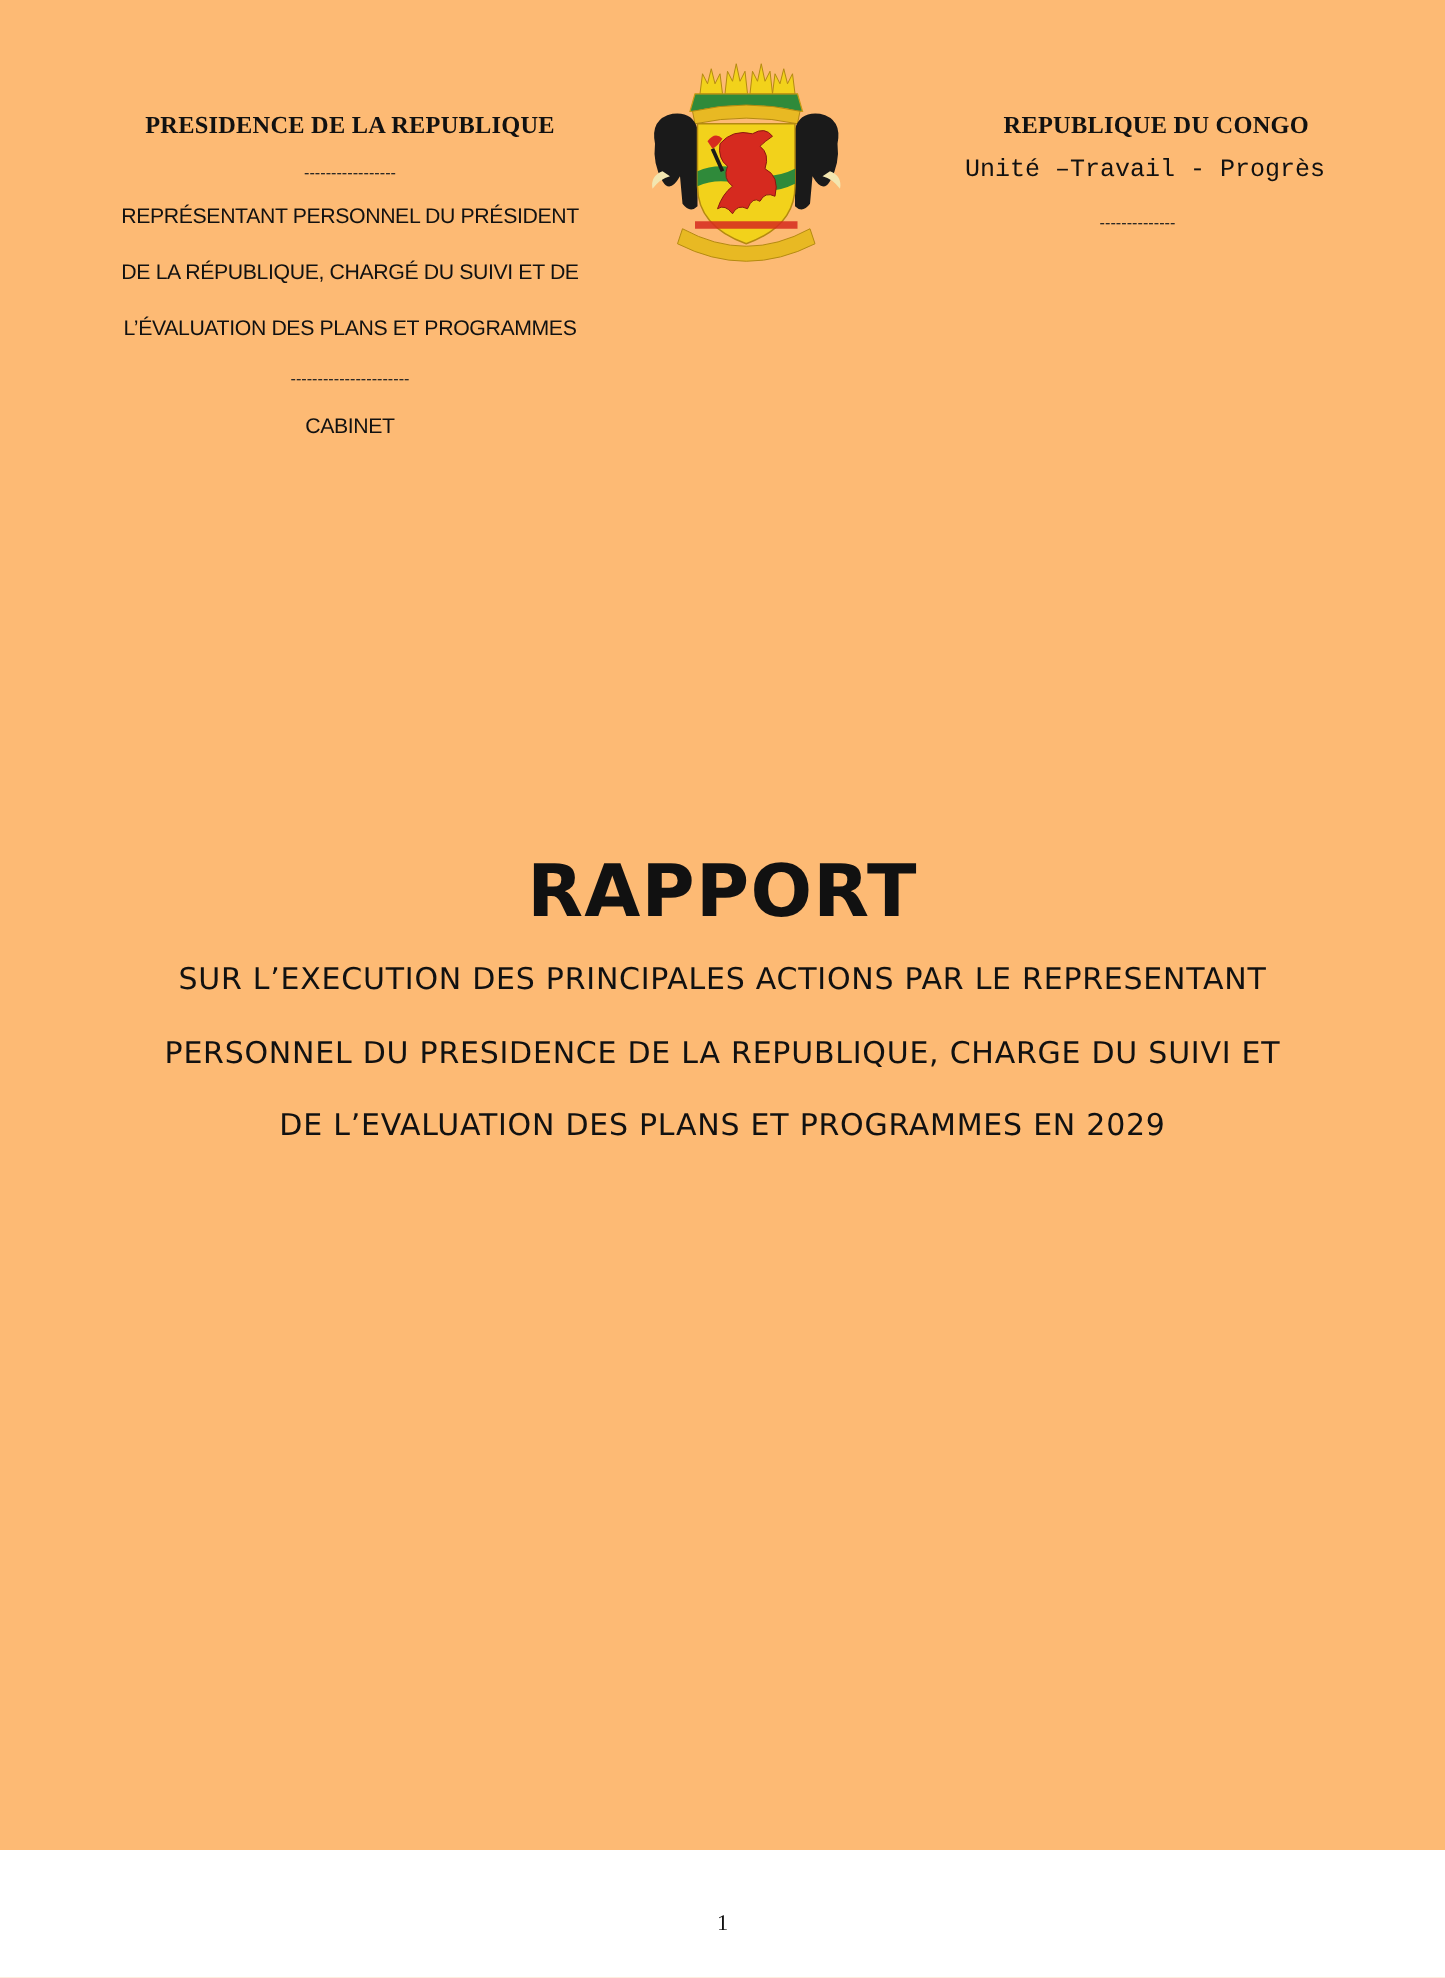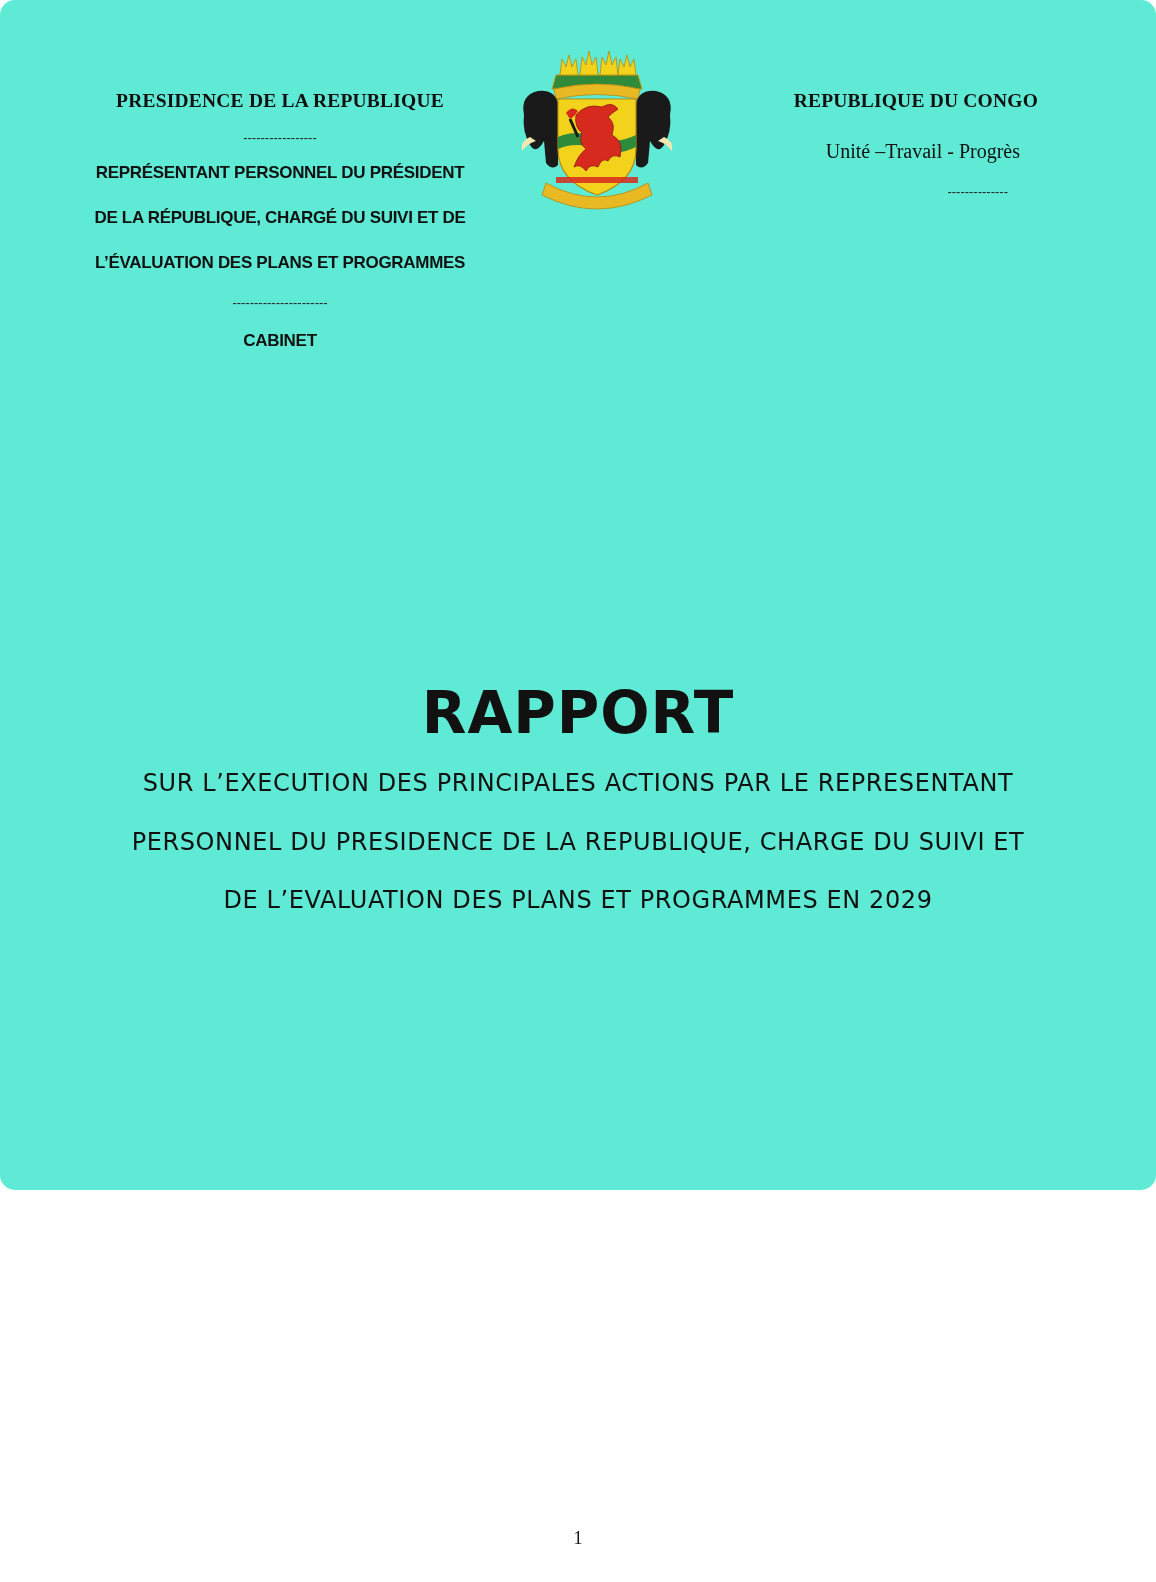--- a/index.html
+++ b/index.html
@@ -11,23 +11,22 @@
       width: 1156px;
       height: 1582px;
       position: relative;
       overflow: hidden;
       color: #111111;
     }
     .page {
       position: absolute;
       left: 0; top: 0;
       width: 1156px;
-      height: 1190px;
-      background: #5eead4;
-      border-radius: 15px;
+      height: 1480px;
+      background: #fdba74;
     }
     
     .left-block {
       position: absolute;
       left: 60px;
       top: 86px;
       width: 440px;
       text-align: center;
     }
     .serif-heading {
@@ -39,21 +38,21 @@
     }
     .dashes {
       font-family: "Liberation Sans", sans-serif;
       font-size: 13px;
       line-height: 16px;
       letter-spacing: 0;
       color: #222;
     }
     .sans-bold {
       font-family: "Liberation Sans", "DejaVu Sans", sans-serif;
-      font-weight: bold;
+      font-weight: normal;
       font-size: 17px;
       line-height: 45px;
       letter-spacing: -0.3px;
     }
     .left-dash-1 { margin-top: 14px; }
     .left-lines { margin-top: 4px; }
     .left-dash-2 { margin-top: 10px; }
     .cabinet { margin-top: 10px; line-height: 40px; }
 
     
@@ -61,30 +60,30 @@
       position: absolute;
       left: 516px;
       top: 45px;
       width: 162px;
       height: 168px;
     }
 
     
     .right-block {
       position: absolute;
-      left: 728px;
+      left: 770px;
       top: 86px;
       width: 310px;
-      text-align: right;
+      text-align: center;
     }
     .motto {
-      font-family: Liberation Serif, serif;
+      font-family: Liberation Mono, monospace;
       font-size: 20px;
       line-height: 30px;
-      margin-top: 20px;
+      margin-top: 6px;
       padding-right: 18px;
     }
     .right-dash {
       margin-top: 18px;
       padding-right: 30px;
     }
 
     
     .title-block {
       position: absolute;

